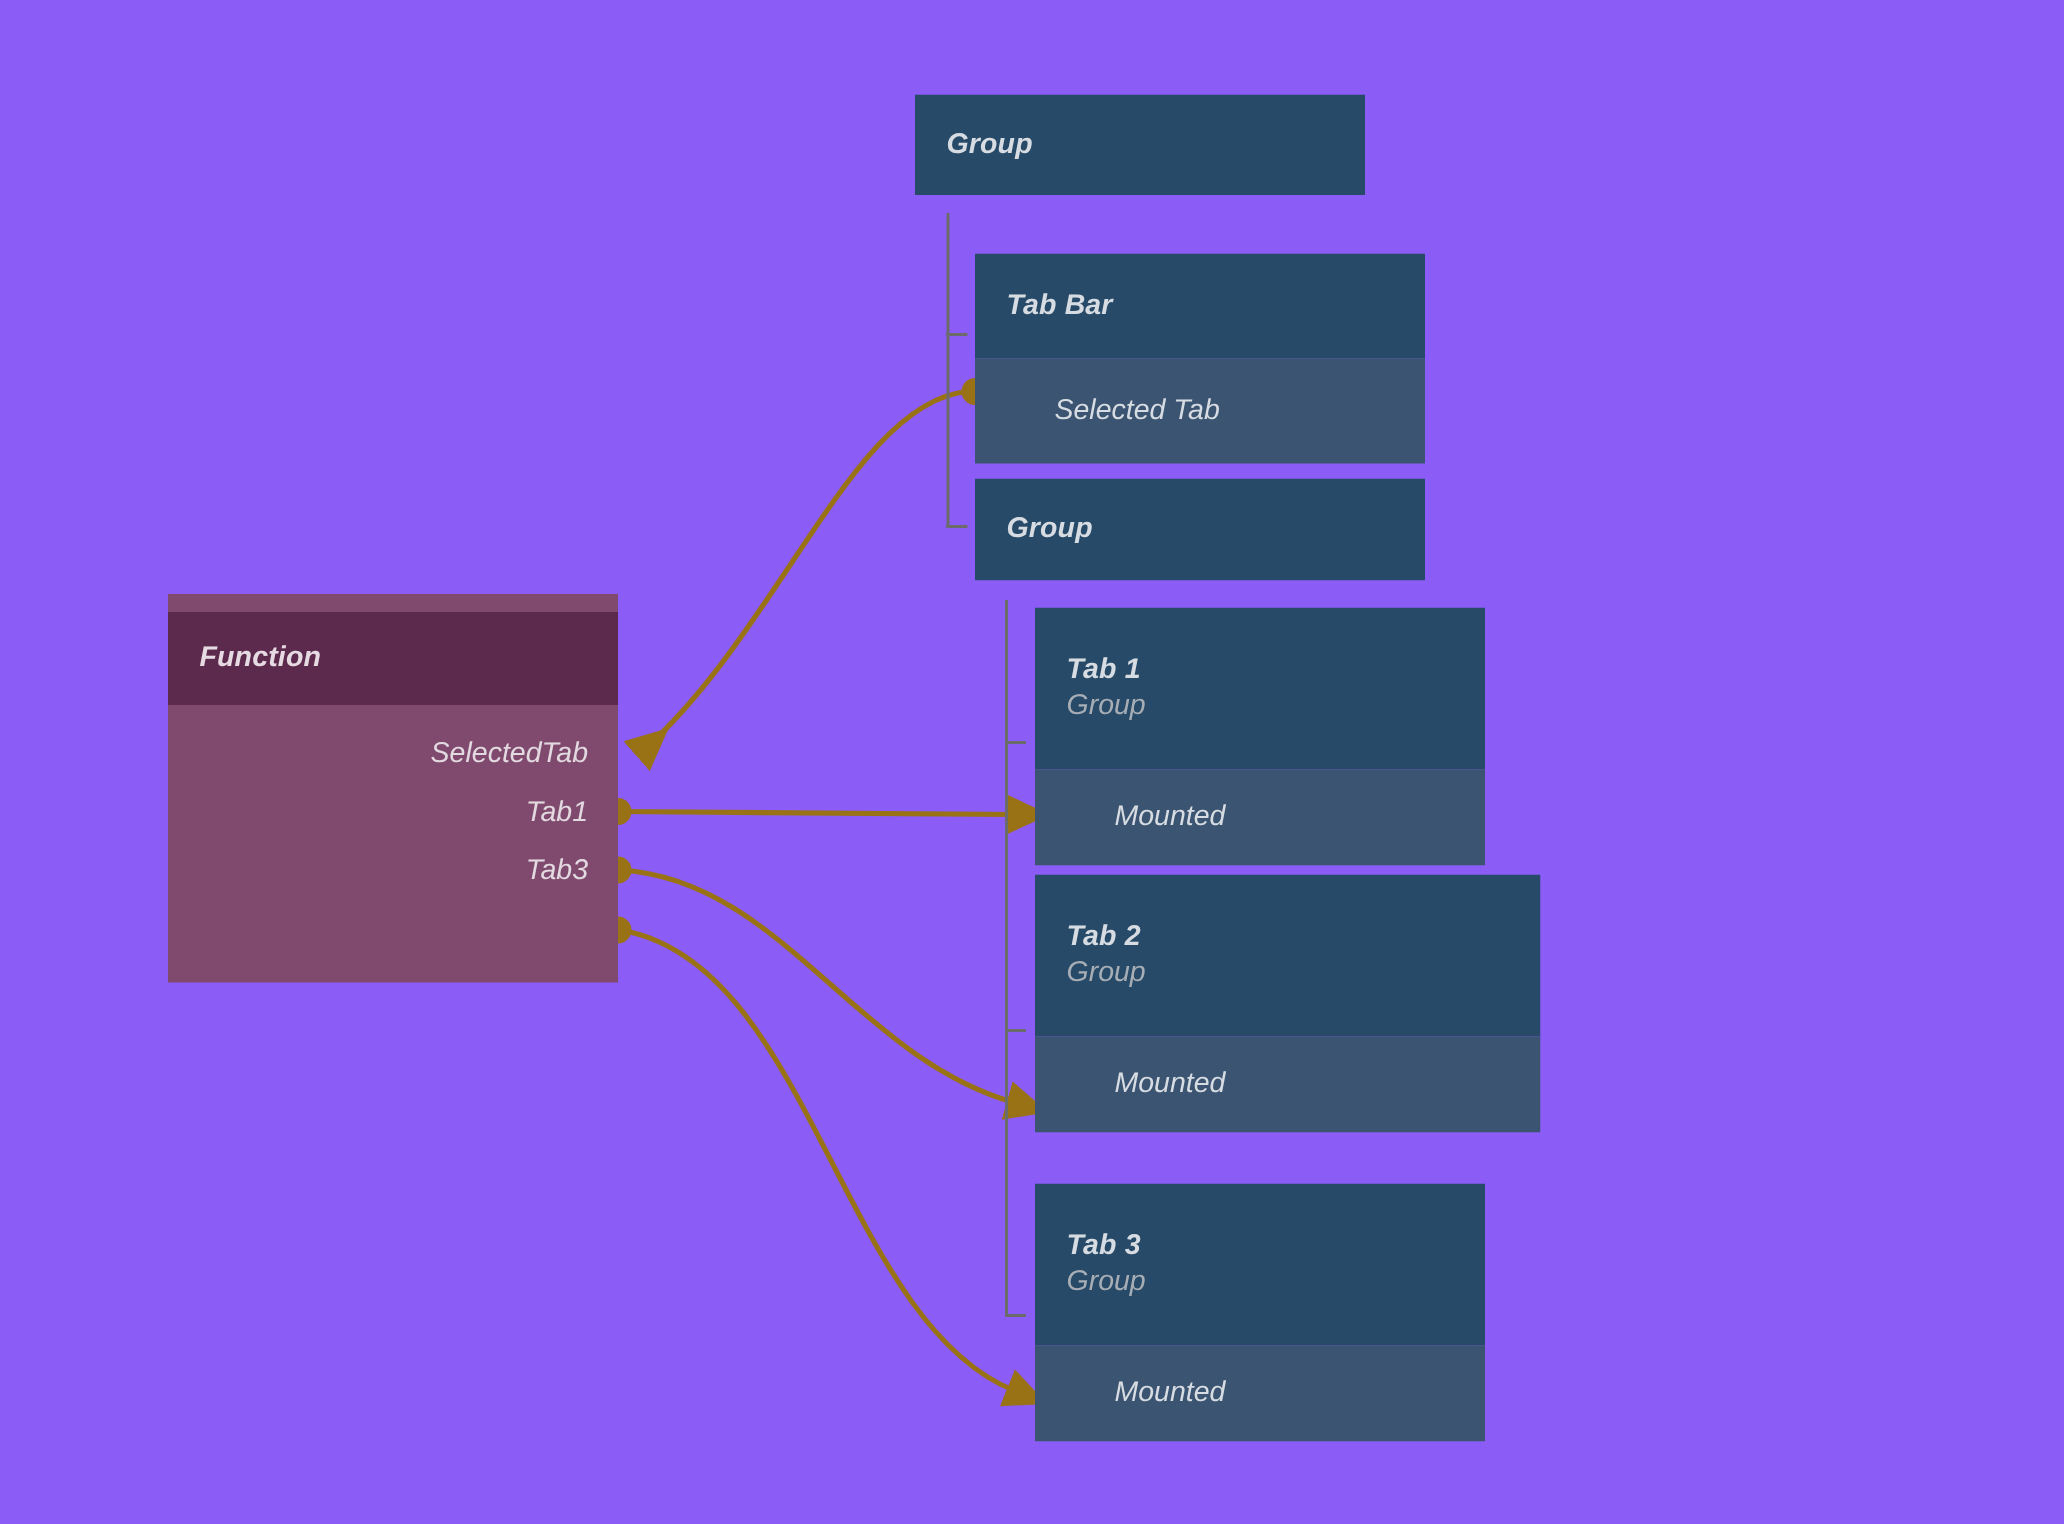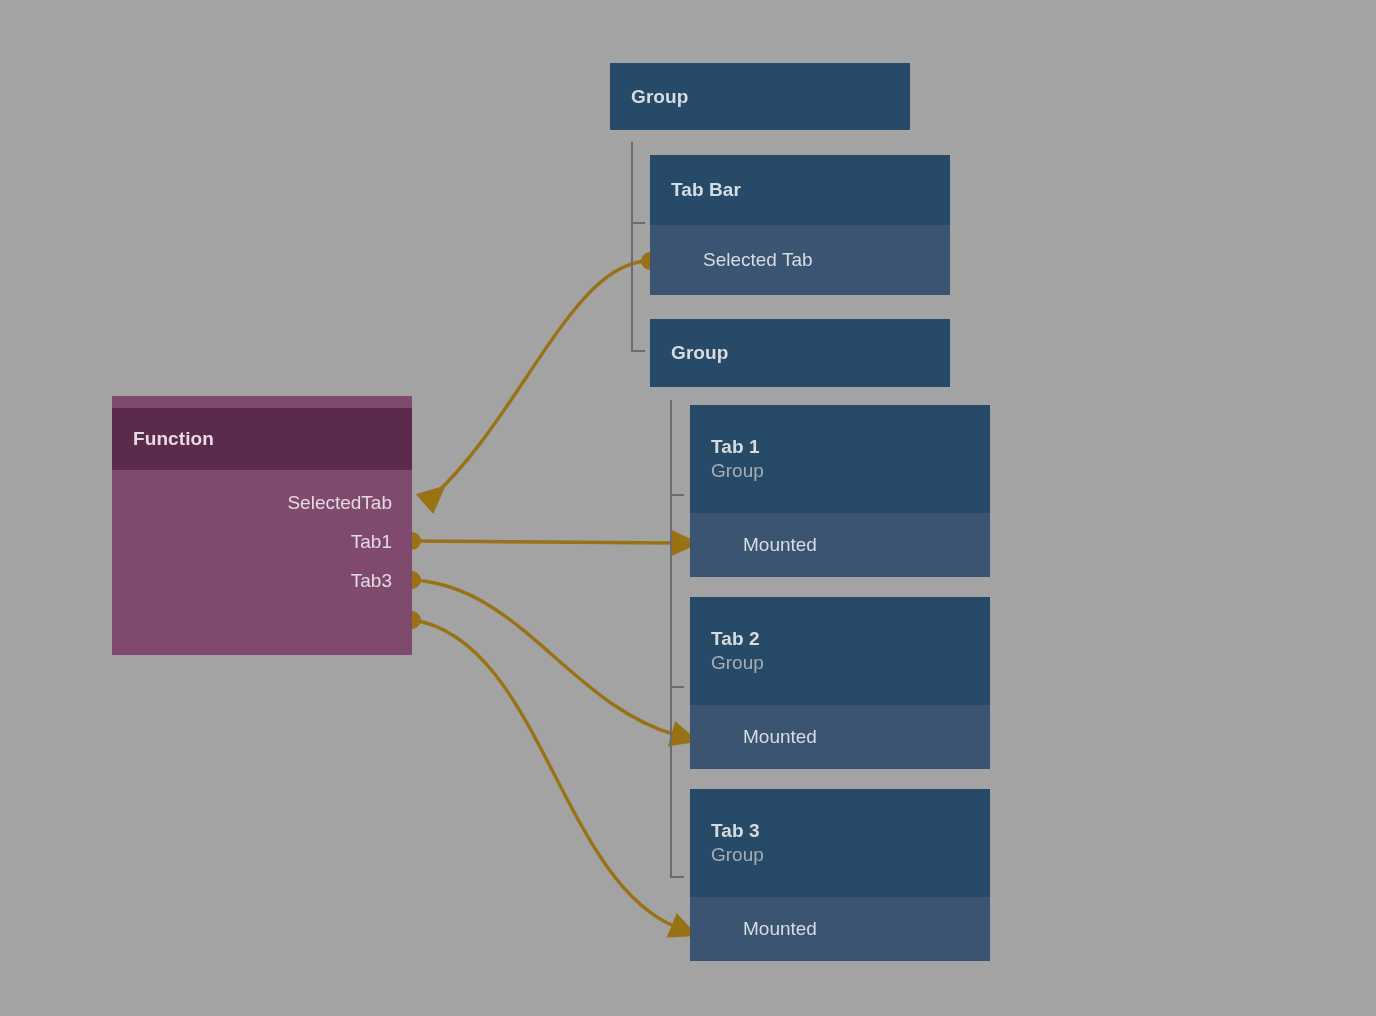--- a/index.html
+++ b/index.html
@@ -9,22 +9,23 @@
     background: #121212;
   }
   body {
     font-family: "Liberation Sans", sans-serif;
     -webkit-font-smoothing: antialiased;
   }
   #canvas {
     position: relative;
     width: 1376px;
     height: 1016px;
-    background: #a3a3a3;
+    background: #8b5cf6;
     overflow: hidden;
+    font-style: italic;
   }
 
   
   #edges {
     position: absolute;
     left: 0; top: 0;
     width: 1376px;
     height: 1016px;
     pointer-events: none;
   }
@@ -160,21 +161,21 @@
     <div class="tree-h" style="left:670px; top:686px; width:14px;"></div>
     <div class="tree-h" style="left:670px; top:876px; width:14px;"></div>
   </div>
 
   <div class="node node-blue" style="left:610px; top:63px; width:300px; height:67px;">
     <div class="nrow nrow-head" style="height:67px; padding-left:21px;">
       <span class="title">Group</span>
     </div>
   </div>
 
-  <div class="node node-blue" style="left:650px; top:155px; width:300px; height:173px;">
+  <div class="node node-blue" style="left:650px; top:169px; width:300px; height:173px;">
     <div class="nrow nrow-head" style="height:70px; padding-left:21px;">
       <span class="title">Tab Bar</span>
     </div>
     <div class="nrow nrow-sub" style="height:70px; padding-left:21px;">
       <span class="rowlabel">Selected Tab</span>
     </div>
   </div>
 
   <div class="node node-blue" style="left:650px; top:319px; width:300px; height:68px;">
     <div class="nrow nrow-head" style="height:68px; padding-left:21px;">
@@ -202,21 +203,21 @@
   <div class="node node-blue" style="left:690px; top:405px; width:300px; height:172px;">
     <div class="nrow nrow-head" style="height:108px; padding-left:21px;">
       <span class="title">Tab 1</span>
       <span class="subtitle">Group</span>
     </div>
     <div class="nrow nrow-sub" style="height:64px; padding-left:21px;">
       <span class="rowlabel">Mounted</span>
     </div>
   </div>
 
-  <div class="node node-blue" style="left:690px; top:597px; width:300px; height:172px;">
+  <div class="node node-blue" style="left:690px; top:583px; width:337px; height:172px;">
     <div class="nrow nrow-head" style="height:108px; padding-left:21px;">
       <span class="title">Tab 2</span>
       <span class="subtitle">Group</span>
     </div>
     <div class="nrow nrow-sub" style="height:64px; padding-left:21px;">
       <span class="rowlabel">Mounted</span>
     </div>
   </div>
 
   <div class="node node-blue" style="left:690px; top:789px; width:300px; height:172px;">

